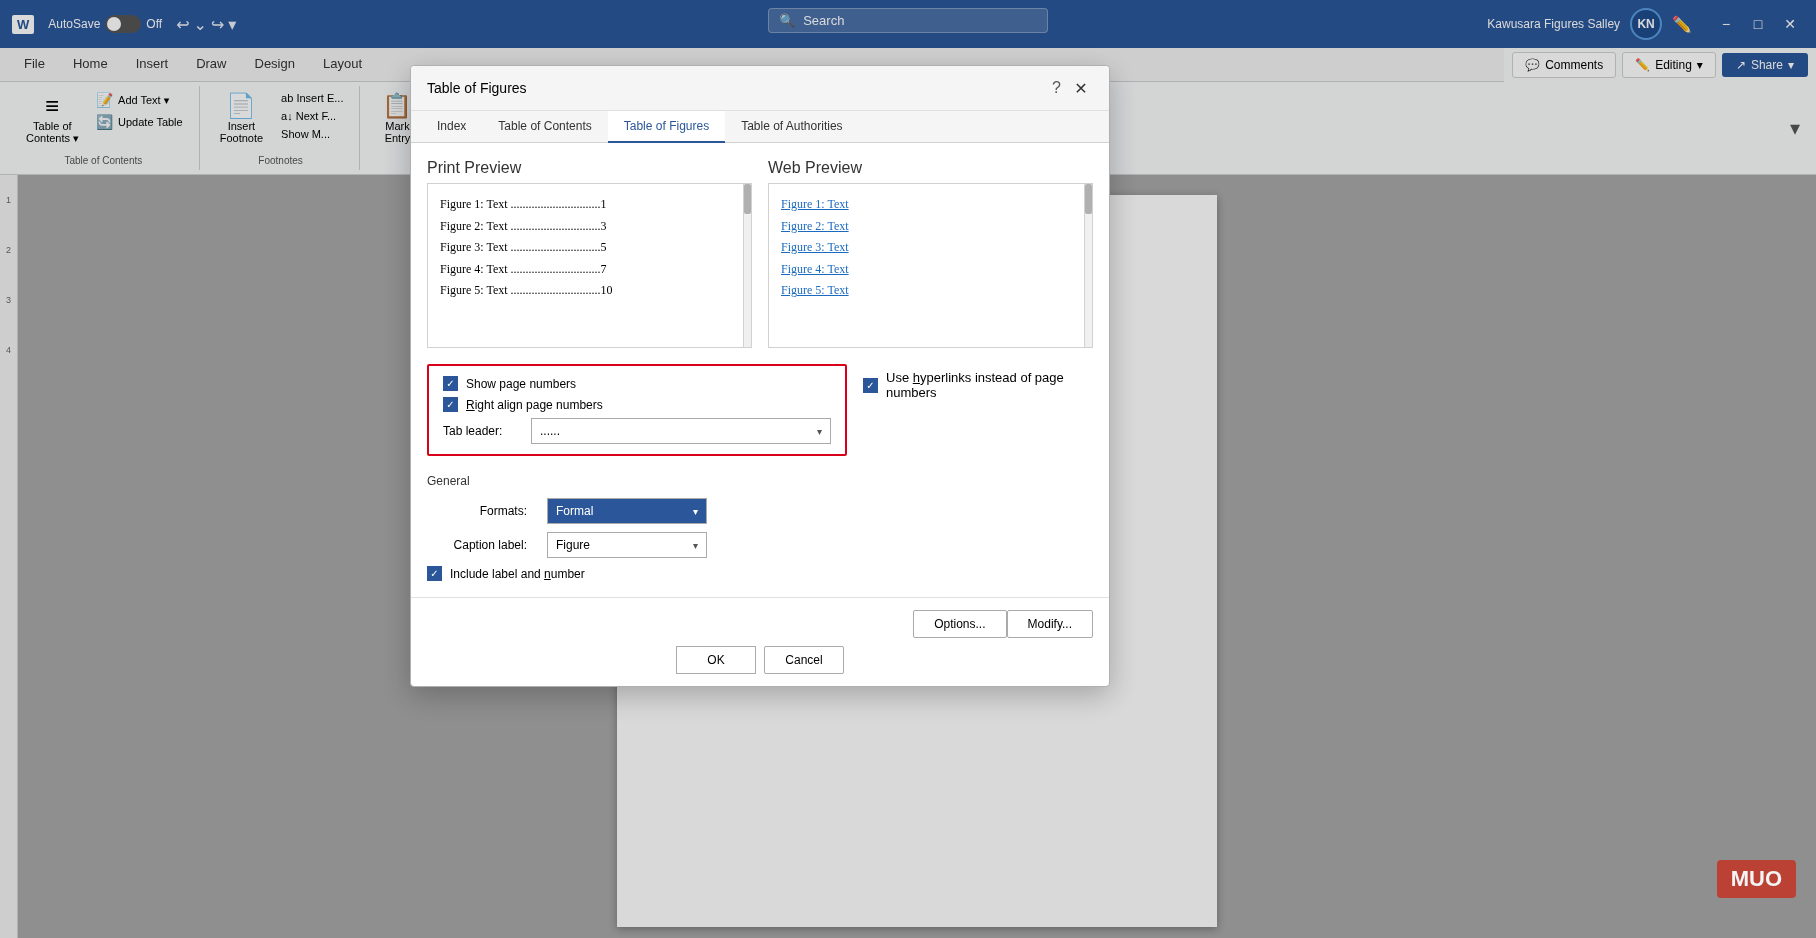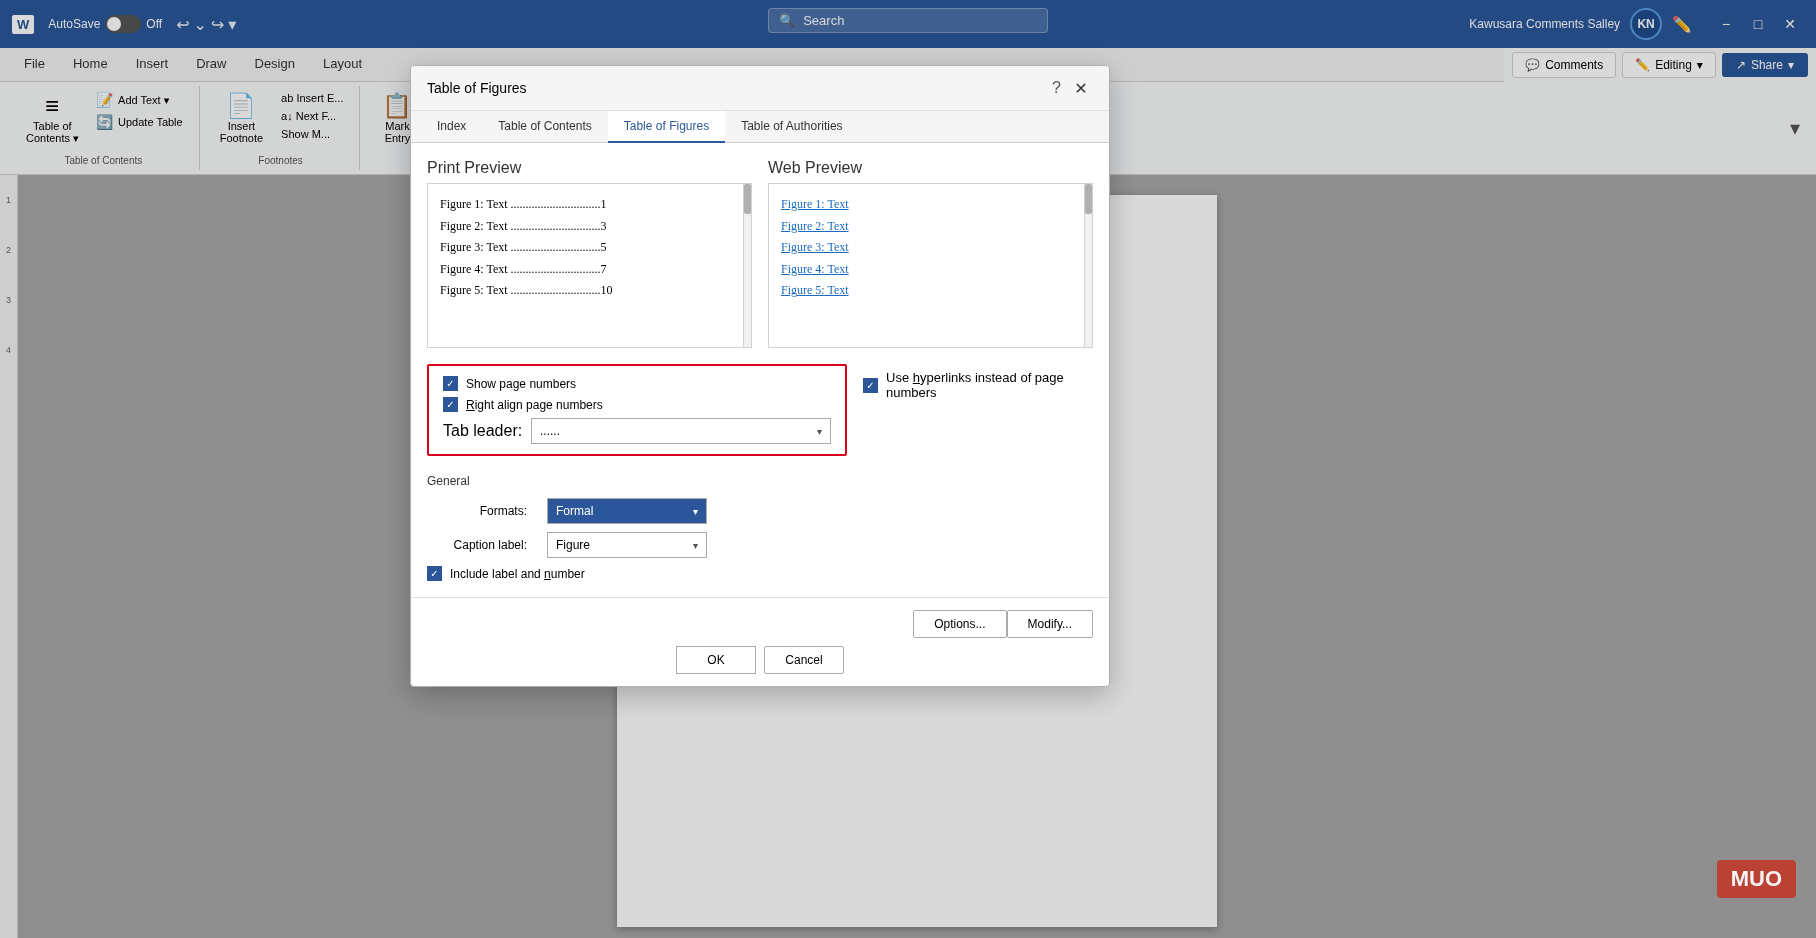--- a/index.html
+++ b/index.html
@@ -233,21 +233,21 @@
     .checkbox-row:last-child { margin-bottom: 0; }
     .cb {
       width: 15px; height: 15px; border: 1px solid #2b579a;
       background: #2b579a; display: flex; align-items: center;
       justify-content: center; flex-shrink: 0; cursor: pointer;
     }
     .cb-check { color: white; font-size: 10px; }
     .select-row {
       display: flex; align-items: center; gap: 8px;
     }
-    .select-label { font-size: 16px; min-width: 80px; }
+    .select-label { font-size: 12px; min-width: 80px; }
     .select-box {
       border: 1px solid #aaa; padding: 3px 8px; font-size: 12px;
       background: white; display: flex; align-items: center;
       justify-content: space-between; cursor: pointer; width: 200px;
       height: 26px;
     }
     .select-box-wide { width: 300px; }
 
     
     .web-option { margin-bottom: 14px; display: flex; align-items: center; gap: 8px; }
@@ -320,21 +320,21 @@
     <span>↩</span>
     <span>⌄</span>
     <span>↪</span>
     <span>▾</span>
   </div>
   <div class="search-box">
     <span>🔍</span>
     <span>Search</span>
   </div>
   <div class="user-area">
-    <span class="user-name">Kawusara Comments Salley</span>
+    <span class="user-name">Kawusara Figures Salley</span>
     <div class="avatar">KN</div>
     <span style="font-size:16px">✏️</span>
     <div class="win-controls">
       <div class="win-btn">−</div>
       <div class="win-btn">□</div>
       <div class="win-btn close">✕</div>
     </div>
   </div>
 </div>
 

